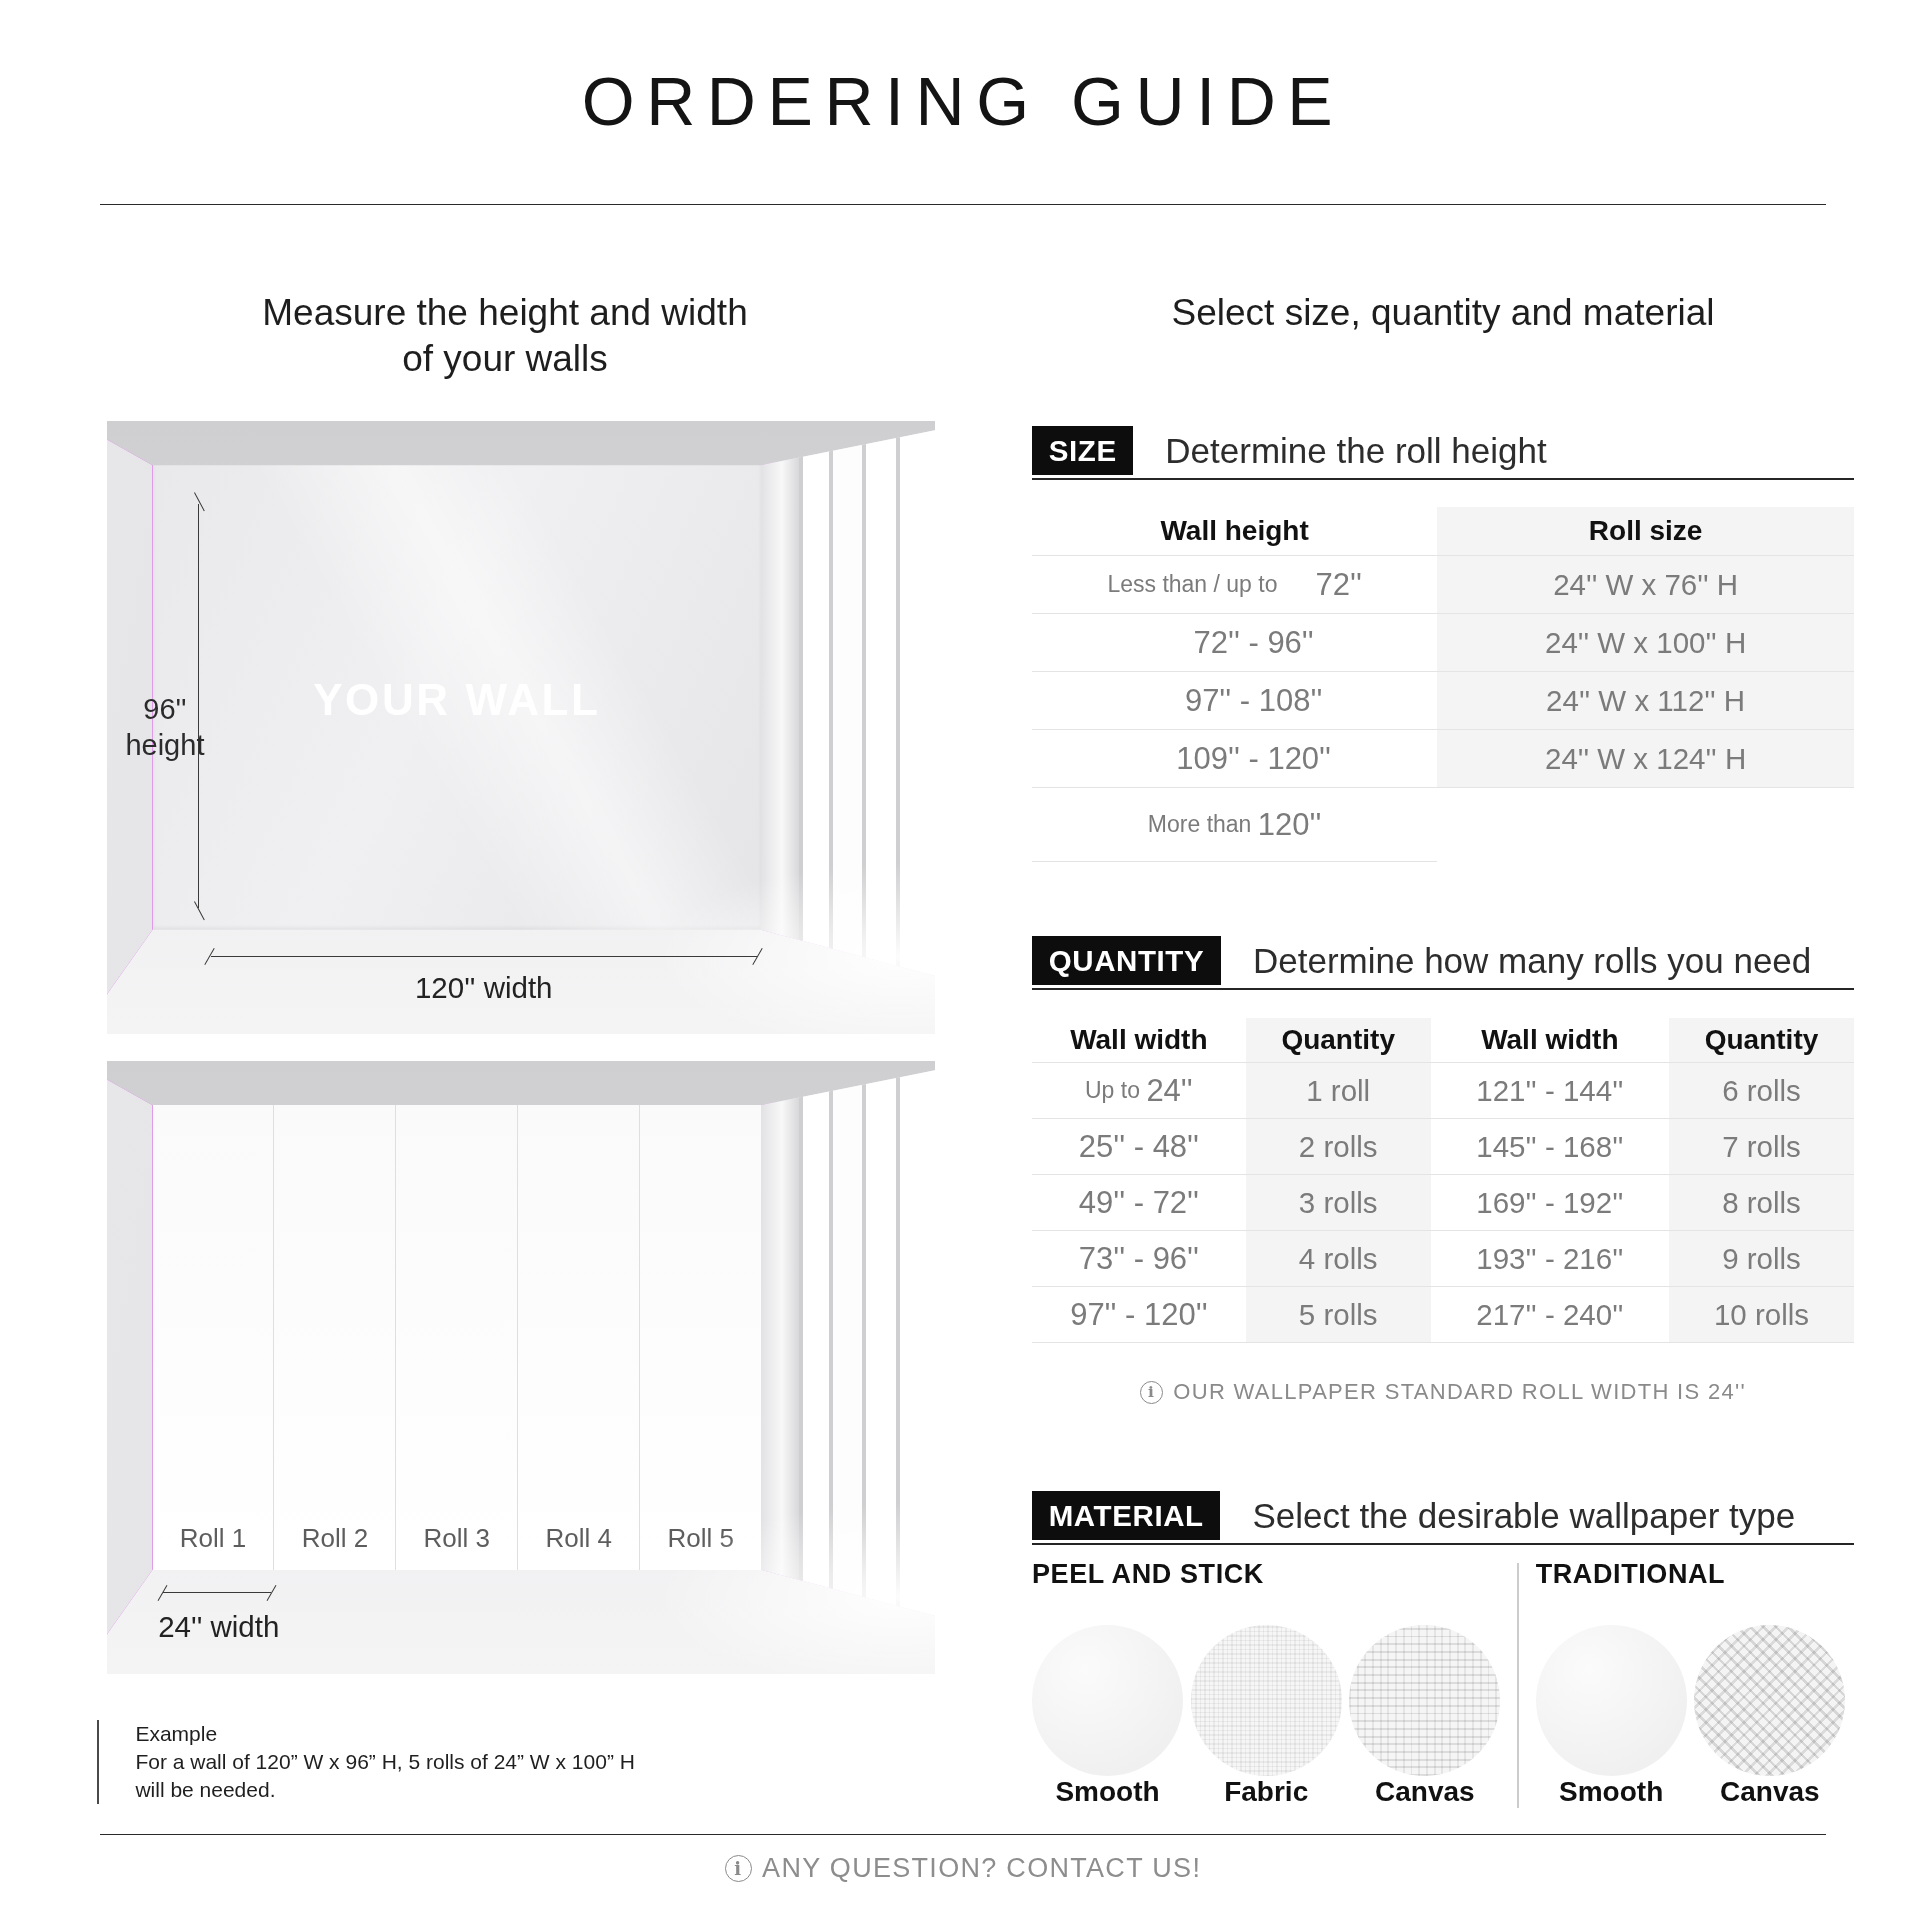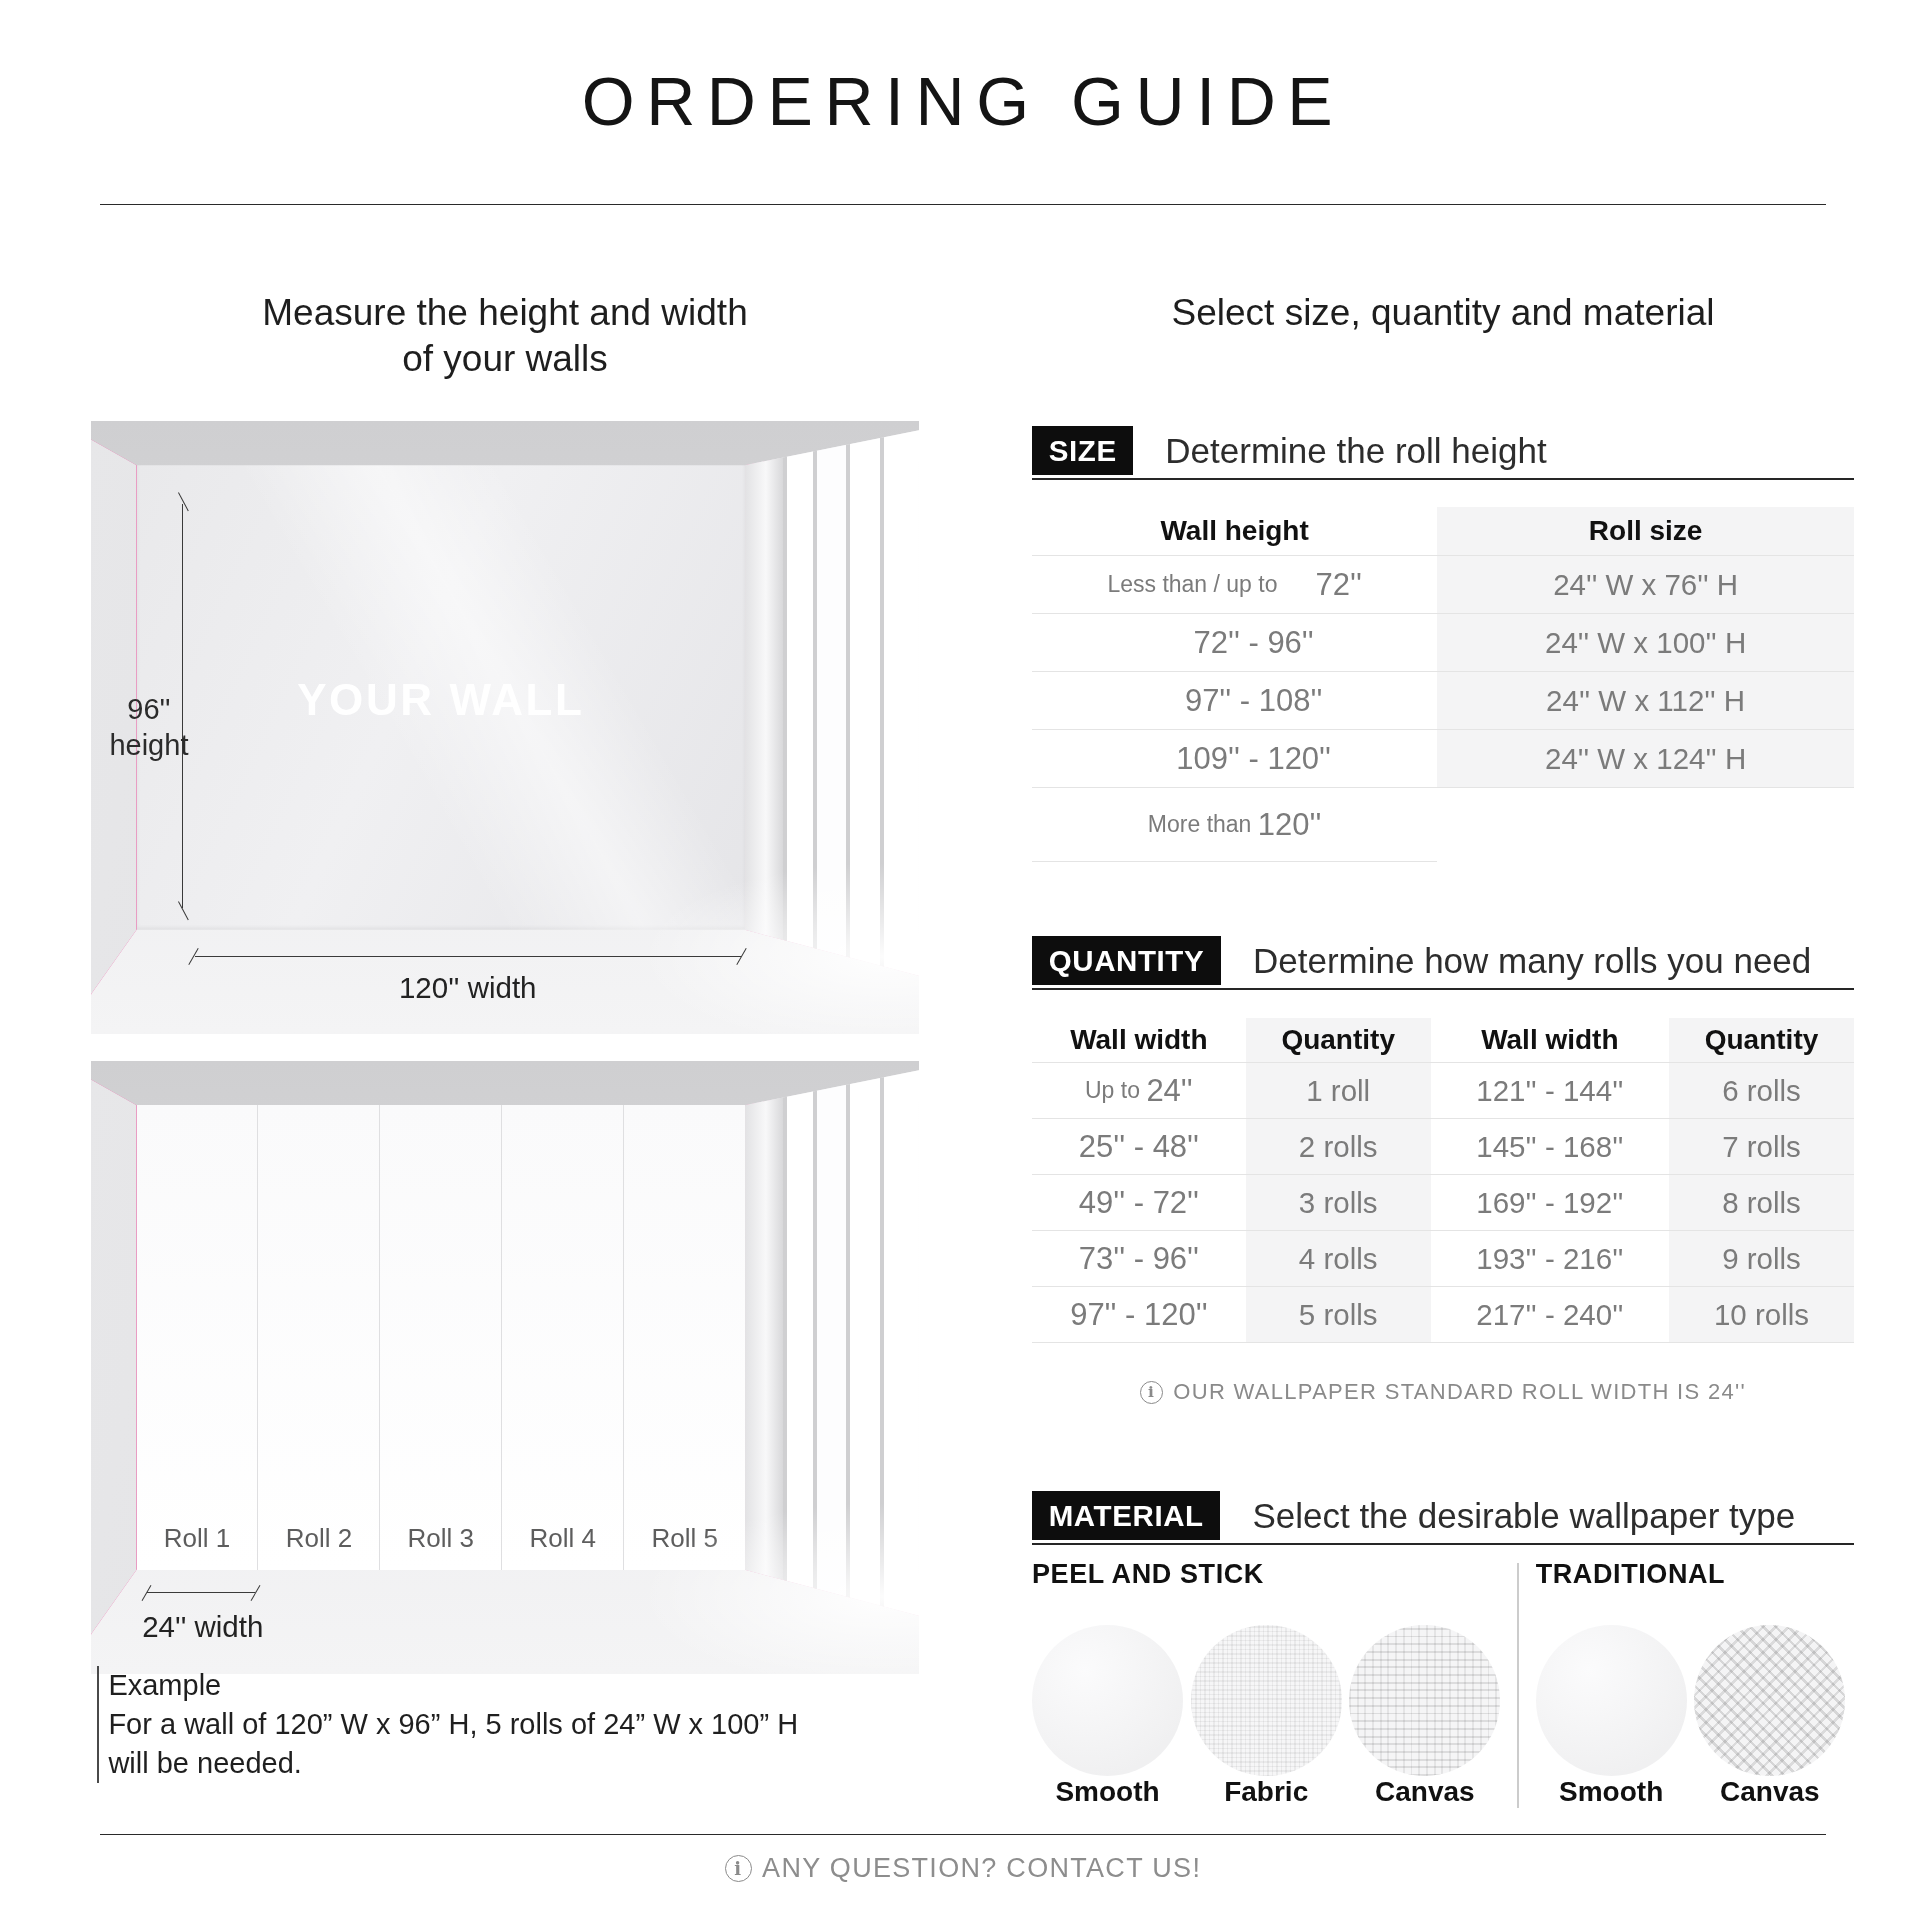--- a/index.html
+++ b/index.html
@@ -16,21 +16,21 @@
 
   
   .left-col  { position:absolute; left:91px;  top:0; width:828px; height:1926px; }
   .right-col { position:absolute; left:1032px; top:0; width:822px; height:1926px; }
 
   .col-heading { position:absolute; top:290px; left:0; width:100%; text-align:center;
                  font-size:37px; font-weight:500; color:#1e1e1e; line-height:1.24; }
   .col-heading span { display:block; }
 
   
-  .room { position:absolute; left:0; width:828px; height:613px; background:#ec4899; overflow:hidden;padding-left:28px; }
+  .room { position:absolute; left:16px; width:828px; height:613px; background:#d946ef; overflow:hidden;padding-left:28px; }
   .room1 { top:421px; } .room2 { top:1061px; }
   .ceiling { position:absolute; inset:0; background:linear-gradient(180deg,#cfcfd1,#e2e2e4);
              clip-path:polygon(0 0,100% 0,100% 2%,79% 7.2%,5.5% 7.2%,0 3%); }
   .lwall { position:absolute; inset:0; background:linear-gradient(100deg,#e7e7e9,#dddddf);
            clip-path:polygon(0 3%,5.5% 7.2%,5.5% 83%,0 93.5%); }
   .floor { position:absolute; inset:0; background:linear-gradient(180deg,#d9d9db 0%,#ececee 45%,#f4f4f5 100%);
            clip-path:polygon(5.5% 83%,79% 83%,100% 90.5%,100% 100%,0 100%,0 93.5%); }
   .bwall { position:absolute; left:5.5%; top:7.2%; width:73.5%; height:75.8%;
            background:linear-gradient(115deg,#e9e9eb 0%,#f0f0f2 45%,#e5e5e8 100%);
            box-shadow:inset 0 -2.6px 3.9px rgba(0,0,0,0.06); }
@@ -73,22 +73,22 @@
   .roll-label { position:absolute; bottom:3.5%; left:0; width:100%; text-align:center;
            font-size:26px; color:#5d5d5d; }
   .hdim24 { position:absolute; left:6.8%; top:86.6%; width:13%; height:0; border-top:1.6px solid #3a3a3a; }
   .hdim24::before,.hdim24::after { content:""; position:absolute; top:-9px; height:18px; width:0;
            border-left:1.6px solid #3a3a3a; transform:rotate(30deg); }
   .hdim24::before { left:-1.3px; } .hdim24::after { right:-1.3px; }
   .hdim24-label { position:absolute; left:3.5%; top:89.6%; width:20%; text-align:center;
            font-size:29.5px; color:#222; }
 
   
-  .example { position:absolute; top:1666px; left:6.4px; border-left:2.6px solid #4a4a4a;
-             padding-left:9px; font-size:29px; color:#1f1f1f; line-height:1.34; }
+  .example { position:absolute; top:1720px; left:6.4px; border-left:2.6px solid #4a4a4a;
+             padding-left:36px; font-size:21px; color:#1f1f1f; line-height:1.34; }
 
   
   .sec-head { position:absolute; left:0; right:0; display:flex; align-items:center; gap:32px;
               border-bottom:2.6px solid #262626; padding-bottom:3px; }
   .badge { background:#0d0d0d; color:#fff; font-size:29.5px; font-weight:600; letter-spacing:0.6px;
            padding:7.7px 16.7px; }
   .sec-sub { font-size:35px; color:#2d2d2d; }
   .size-head { top:426px; } .qty-head { top:936px; } .mat-head { top:1491px; }
 
   .grid-table { position:absolute; left:0; right:0; display:grid; }

